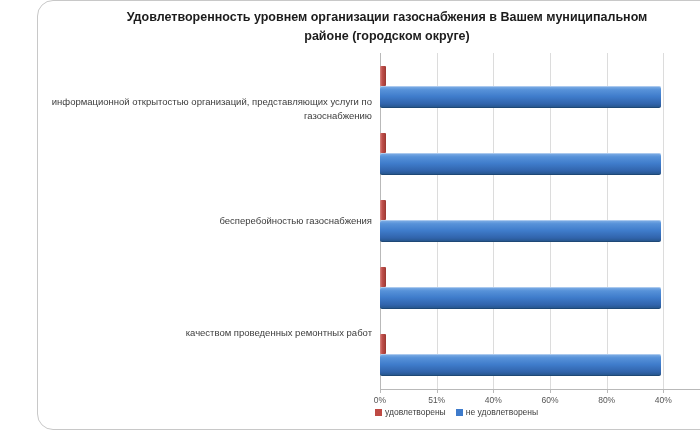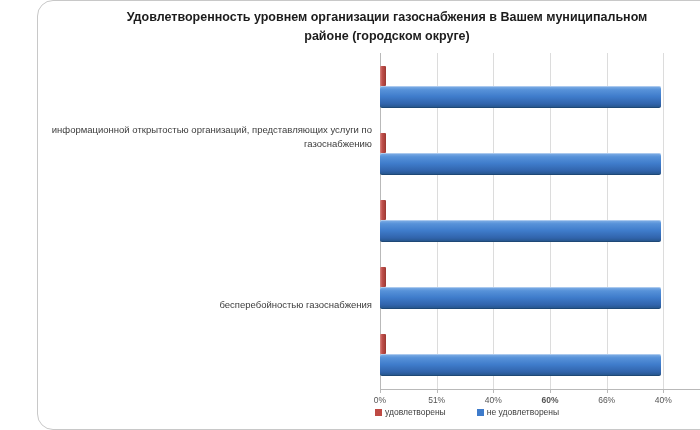--- a/index.html
+++ b/index.html
@@ -44,33 +44,34 @@
     border-bottom:1px solid #1E4876;
     box-shadow:inset 0 1px 0 rgba(255,255,255,0.35);
   }
   .xticks{position:absolute; left:342px; top:388px; width:340px; height:18px;}
   .tickmark{position:absolute; top:0; width:1px; height:4px; background:#B9B9B9;}
   .ticklabel{
     position:absolute; top:6px; transform:translateX(-50%);
     font-size:8.5px; color:#555555; white-space:nowrap;
   }
   .legend{
-    position:absolute; left:337px; top:406px; display:flex; gap:31px; align-items:center;
+    position:absolute; left:337px; top:406px; display:flex; gap:10px; align-items:center;
   }
   .legend-item{display:flex; align-items:center; gap:3px; font-size:8.5px; color:#3C3C3C;}
   .swatch{width:7px; height:7px; display:inline-block;}
 </style>
 </head>
 <body>
 
 <div class="frame">
   <div class="title">Удовлетворенность уровнем организации газоснабжения в Вашем муниципальном районе (городском округе)</div>
   <div class="labels" id="labels">
       <div class="cat-label">информационной открытостью организаций, представляющих услуги по газоснабжению</div>
       <div class="cat-label">бесперебойностью газоснабжения</div>
+      <div class="cat-label">качеством проведенных ремонтных работ</div>
     </div>
   <div class="plot">
     <div class="grid-layer" id="gridlayer">
         <div class="gridline axisline" style="left: 0%;"></div>
         <div class="gridline" style="left: 16.6667%;"></div>
         <div class="gridline" style="left: 33.3333%;"></div>
         <div class="gridline" style="left: 50%;"></div>
         <div class="gridline" style="left: 66.6667%;"></div>
         <div class="gridline" style="left: 83.3333%;"></div>
         <div class="gridline" style="left: 100%;"></div>
@@ -99,23 +100,23 @@
       </div>
   </div>
   <div class="xticks" id="xticks">
       <div class="tickmark" style="left: 0%;"></div>
       <div class="ticklabel" style="left: 0%;">0%</div>
       <div class="tickmark" style="left: 16.6667%;"></div>
       <div class="ticklabel" style="left: 16.6667%;">51%</div>
       <div class="tickmark" style="left: 33.3333%;"></div>
       <div class="ticklabel" style="left: 33.3333%;">40%</div>
       <div class="tickmark" style="left: 50%;"></div>
-      <div class="ticklabel" style="left: 50%; font-weight: bold;">60%</div>
+      <div class="ticklabel" style="left: 50%;">60%</div>
       <div class="tickmark" style="left: 66.6667%;"></div>
-      <div class="ticklabel" style="left: 66.6667%;">66%</div>
+      <div class="ticklabel" style="left: 66.6667%;">80%</div>
       <div class="tickmark" style="left: 83.3333%;"></div>
       <div class="ticklabel" style="left: 83.3333%;">40%</div>
       <div class="tickmark" style="left: 100%;"></div>
       <div class="ticklabel" style="left: 100%; text-align: right;">120%</div>
     </div>
   <div class="legend" id="legend">
       <div class="legend-item">
         <div class="swatch" style="background: rgb(190, 74, 68);"></div>
         <div class="">удовлетворены</div>
       </div>

